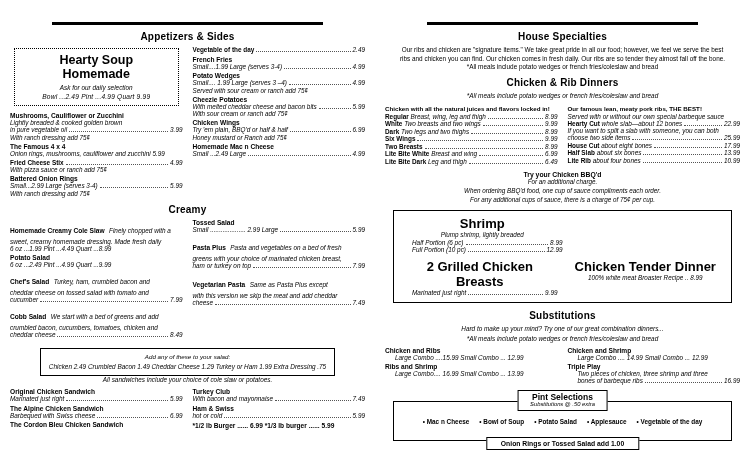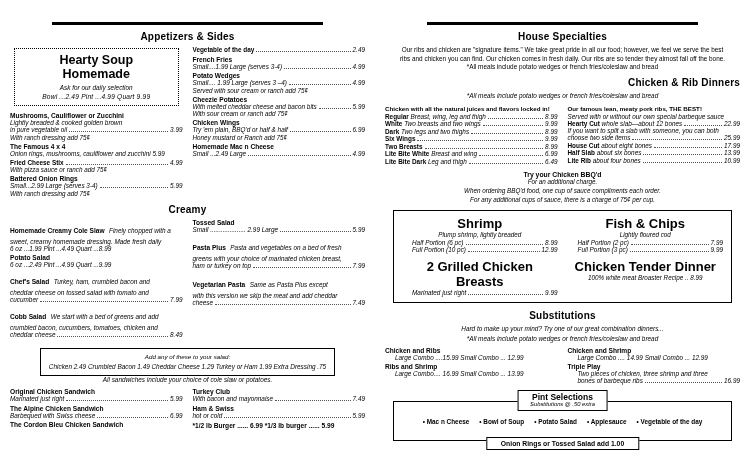--- a/index.html
+++ b/index.html
@@ -300,21 +300,21 @@
     </div>
 
   </div>
 
   <div class="col">
     <div class="topbar"></div>
 
     <div class="sect-title">House Specialties</div>
     <div class="sect-sub" style="font-style:normal;">Our ribs and chicken are "signature items." We take great pride in all our food; however, we feel we serve the best ribs and chicken you can find. Our chicken comes in fresh daily. Our ribs are so tender they almost fall off the bone. *All meals include potato wedges or french fries/coleslaw and bread</div>
 
-    <div class="sect-title" style="margin-top:5px;text-align:right;">Chicken &amp; Rib Dinners</div>
+    <div class="sect-title" style="margin-top:5px;">Chicken &amp; Rib Dinners</div>
     <div class="sect-sub">*All meals include potato wedges or french fries/coleslaw and bread</div>
 
     <div class="two" style="margin-top:3px;">
       <div class="half">
         <div class="colhead" style="font-size:6.2px;">Chicken with all the natural juices and flavors locked in!</div>
         <div class="row">
           <span class="bold">Regular</span>&nbsp;<span class="lead">Breast, wing, leg and thigh</span>
           <span class="dots"></span>
           <span class="pr">8.99</span>
         </div>
@@ -396,34 +396,20 @@
           <div class="spec-s">Plump shrimp, lightly breaded</div>
           <div class="row" style="padding-left:10px;">
             <span class="lead">Half Portion (6 pc)</span>
             <span class="dots"></span>
             <span class="pr">8.99</span>
           </div>
           <div class="row" style="padding-left:10px;">
             <span class="lead">Full Portion (10 pc)</span>
             <span class="dots"></span>
             <span class="pr">12.99</span>
-          </div>
-        </div>
-        <div class="half">
-          <div class="spec-h">Fish &amp; Chips</div>
-          <div class="spec-s">Lightly floured cod</div>
-          <div class="row" style="padding-left:10px;">
-            <span class="lead">Half Portion (2 pc)</span>
-            <span class="dots"></span>
-            <span class="pr">7.99</span>
-          </div>
-          <div class="row" style="padding-left:10px;">
-            <span class="lead">Full Portion (3 pc)</span>
-            <span class="dots"></span>
-            <span class="pr">9.99</span>
           </div>
         </div>
       </div>
       <div class="two" style="margin-top:5px;">
         <div class="half">
           <div class="spec-h">2 Grilled Chicken Breasts</div>
           <div class="row" style="padding-left:10px;">
             <span class="lead">Marinated just right</span>
             <span class="dots"></span>
             <span class="pr">9.99</span>

